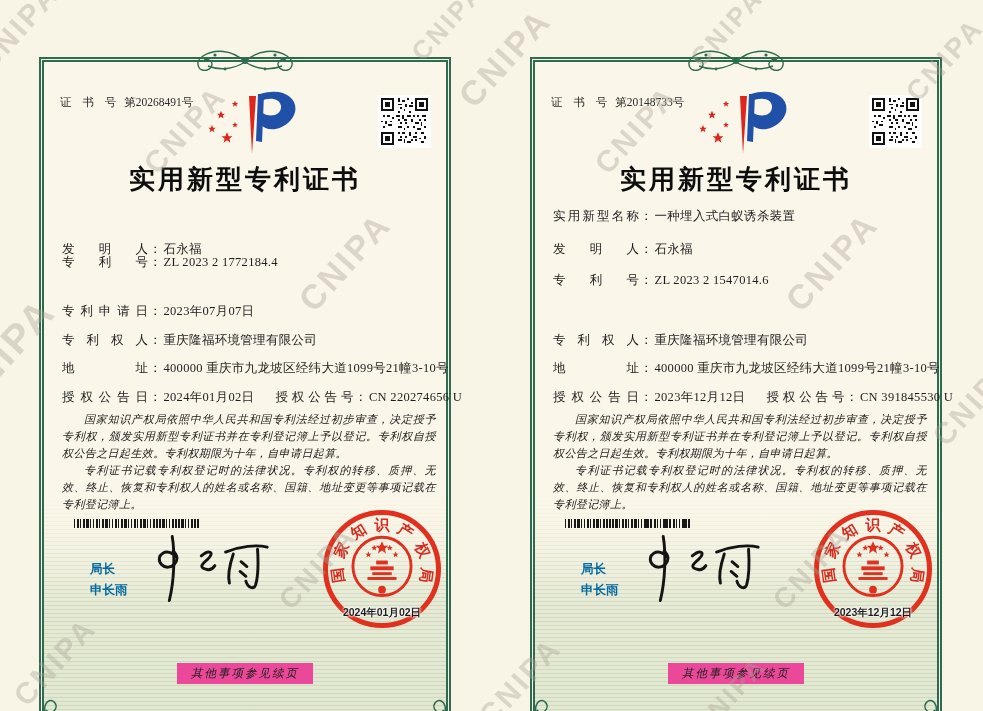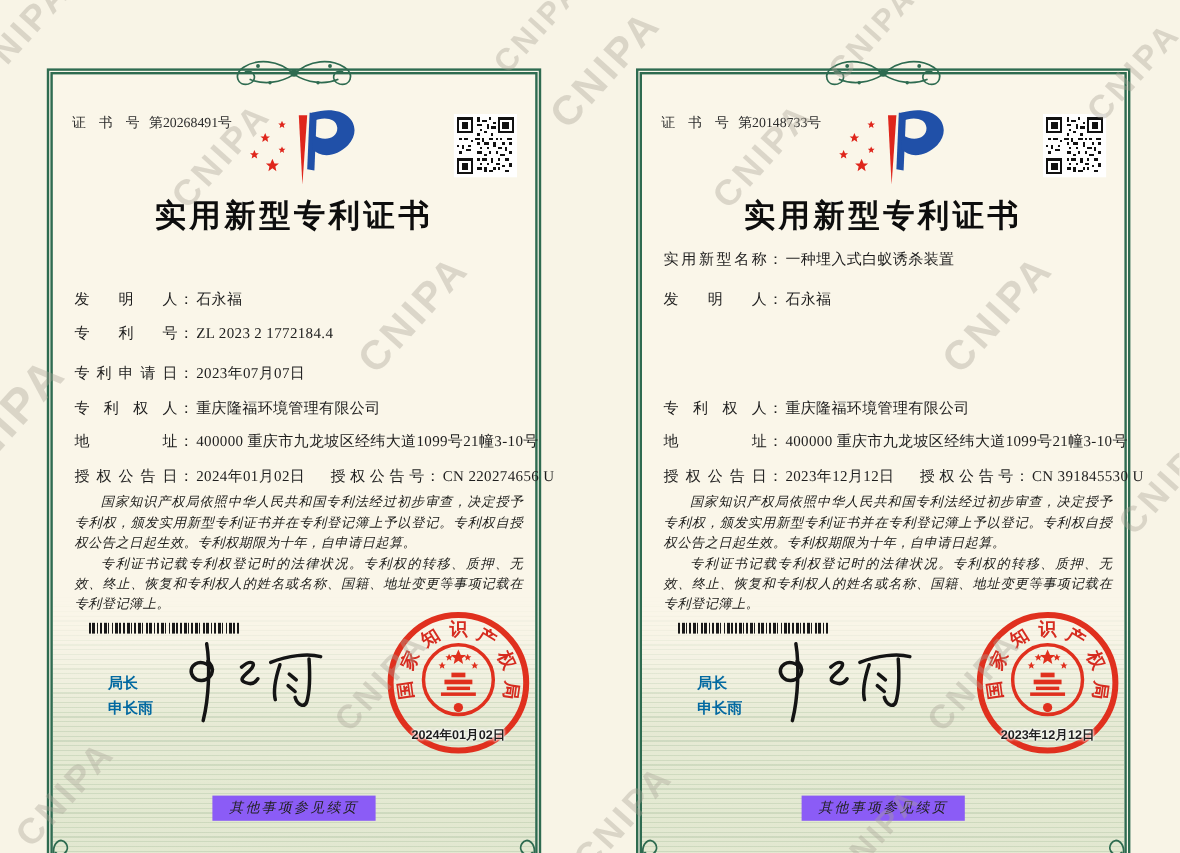--- a/index.html
+++ b/index.html
@@ -109,21 +109,21 @@
     position:absolute;left:0;right:0;bottom:8px;text-align:center;
     font-size:10.5px;font-weight:bold;color:#1d1d1d;
     text-shadow:0 0 2px #fff,0 0 2px #fff,0 0 3px #fff;
     font-family:"Liberation Sans","DejaVu Sans",sans-serif;
   }
 
   .page-ind{position:absolute;left:0;right:0;bottom:5px;text-align:center;font-size:10.5px;color:#2c2c2c;letter-spacing:1px;}
 
   .note-box{
     position:absolute;top:663px;transform:translateX(-50%);
-    background:#8b5cf6;padding:3px 14px;
+    background:#ec4899;padding:3px 14px;
     font-size:11.5px;font-style:italic;letter-spacing:2px;color:#222;
     z-index:3;
   }
   .note-left{left:245px;}
   .note-right{left:736px;}
 
   svg{display:block;}
 </style>
 </head>
 <body>
@@ -240,21 +240,21 @@
         </svg>
       <svg class="qr" width="53" height="53" viewBox="-1.5 -1.5 28 28">
           <use href="#qr-code"></use>
         </svg>
 
       <div class="title">实用新型专利证书</div>
 
       <div class="frow" style="top:179px">
         <span class="flabel">发明人</span><span class="fcolon">：</span><span class="fvalue">石永福</span>
       </div>
-      <div class="frow" style="top:208px">
+      <div class="frow" style="top:192px">
         <span class="flabel">专利号</span><span class="fcolon">：</span><span class="fvalue">ZL 2023 2 1772184.4</span>
       </div>
       <div class="frow" style="top:241px">
         <span class="flabel">专利申请日</span><span class="fcolon">：</span><span class="fvalue">2023年07月07日</span>
       </div>
       <div class="frow" style="top:270px">
         <span class="flabel">专利权人</span><span class="fcolon">：</span><span class="fvalue">重庆隆福环境管理有限公司</span>
       </div>
       <div class="frow" style="top:298px">
         <span class="flabel">地址</span><span class="fcolon">：</span><span class="fvalue">400000 重庆市九龙坡区经纬大道1099号21幢3-10号</span>
@@ -322,20 +322,23 @@
         </svg>
 
       <div class="title">实用新型专利证书</div>
 
       <div class="frow" style="top:146px">
         <span class="flabel">实用新型名称</span><span class="fcolon">：</span><span class="fvalue">一种埋入式白蚁诱杀装置</span>
       </div>
       <div class="frow" style="top:179px">
         <span class="flabel">发明人</span><span class="fcolon">：</span><span class="fvalue">石永福</span>
       </div>
+      <div class="frow" style="top:210px">
+        <span class="flabel">专利号</span><span class="fcolon">：</span><span class="fvalue">ZL 2023 2 1547014.6</span>
+      </div>
       <div class="frow" style="top:270px">
         <span class="flabel">专利权人</span><span class="fcolon">：</span><span class="fvalue">重庆隆福环境管理有限公司</span>
       </div>
       <div class="frow" style="top:298px">
         <span class="flabel">地址</span><span class="fcolon">：</span><span class="fvalue">400000 重庆市九龙坡区经纬大道1099号21幢3-10号</span>
       </div>
       <div class="frow" style="top:327px">
         <span class="flabel">授权公告日</span><span class="fcolon">：</span><span class="fvalue">2023年12月12日</span>
         <span class="flabel2">授权公告号</span><span class="fcolon">：</span><span class="fvalue">CN 391845530 U</span>
       </div>

